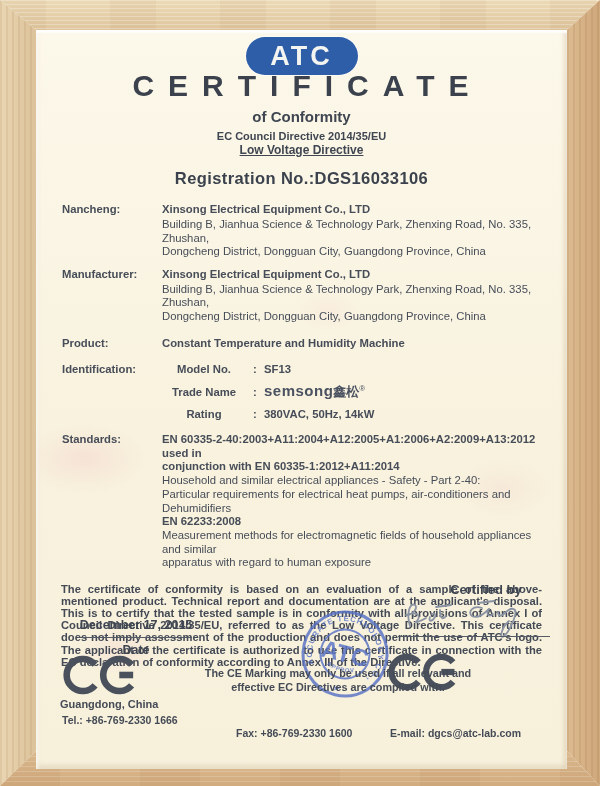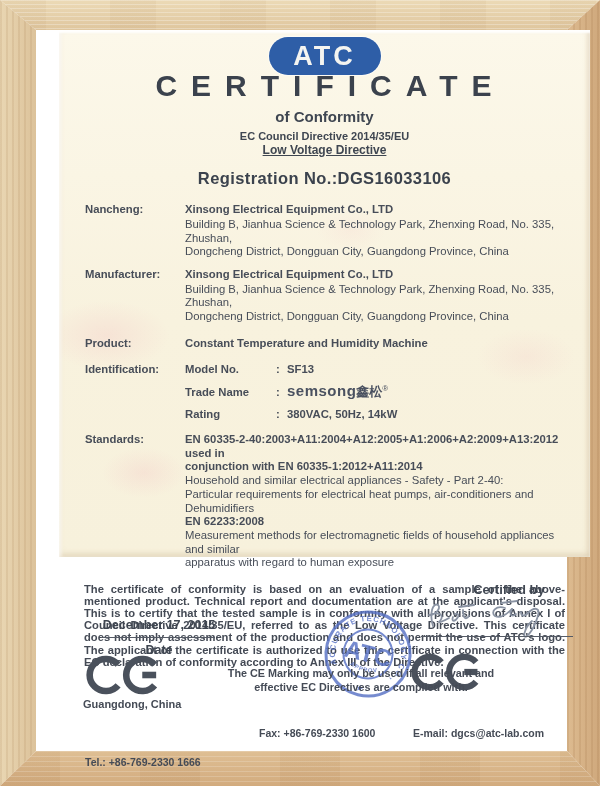--- a/index.html
+++ b/index.html
@@ -25,32 +25,32 @@
       linear-gradient(270deg,#cfa87c,#ddbb90);
     clip-path:polygon(33px 0,33px 786px,0 751px,0 30px);}
   .wood-bottom{left:0;top:751px;width:600px;height:35px;
     background:
       repeating-linear-gradient(180deg, rgba(255,255,255,.18) 0 1px, rgba(0,0,0,0) 1px 5px),
       repeating-linear-gradient(90deg, rgba(150,104,58,.08) 0 60px, rgba(0,0,0,0) 60px 140px),
       linear-gradient(180deg,#dfbf94,#d2ab7e);
     clip-path:polygon(36px 0,567px 0,600px 35px,0 35px);}
 
   
-  .paper{position:absolute;left:36px;top:30px;width:531px;height:527px;
+  .paper{position:absolute;left:36px;top:30px;width:531px;height:739px;
     background:
       radial-gradient(90px 50px at 9% 58%, rgba(238,150,170,.16), rgba(0,0,0,0) 70%),
       radial-gradient(60px 36px at 16% 84%, rgba(238,150,170,.15), rgba(0,0,0,0) 70%),
       radial-gradient(70px 40px at 88% 62%, rgba(238,150,170,.10), rgba(0,0,0,0) 70%),
       radial-gradient(50px 30px at 55% 38%, rgba(238,150,170,.08), rgba(0,0,0,0) 70%),
       linear-gradient(180deg,#fcf8ea 0%,#f8f2de 55%,#f7f1dc 100%);
     box-shadow: inset 0 3px 2px rgba(255,255,255,.95),
                 inset 3px 0 3px rgba(255,255,255,.5),
                 inset 0 -3px 6px rgba(150,110,60,.18),
                 inset -3px 0 5px rgba(150,110,60,.12);
-    color:#474d58;margin-left:23px;}
+    color:#474d58;}
 
   
   .hdr{text-align:center;position:relative;}
   .atc-pill{position:absolute;left:50%;transform:translateX(-50%);top:7px;
     width:112px;height:38px;border-radius:19px;background:#2e5ea7;z-index:3;
     display:flex;align-items:center;justify-content:center;
     color:#f4f4f0;font-weight:bold;font-size:27px;letter-spacing:3px;
     box-shadow:0 0 0 1px rgba(255,255,255,.5);}
   .cert-title{padding-top:40px;font-size:30px;font-weight:bold;letter-spacing:14px;
     color:#3b424d;line-height:32px;padding-left:12px;}
@@ -62,21 +62,21 @@
   
   .info{margin:15px 26px 0 26px;font-size:11.3px;}
   .irow{display:flex;align-items:flex-start;}
   .ilabel{width:100px;flex:0 0 100px;font-weight:bold;}
   .ibody{flex:1;}
   .bold{font-weight:bold;}
   .addr{line-height:13.5px;margin-top:3px;}
   .gap9{margin-top:9px;}
   .gap14{margin-top:14px;}
   .subrow{display:flex;align-items:center;margin-bottom:7px;}
-  .subname{width:84px;flex:0 0 84px;font-weight:bold;}
+  .subname{width:84px;flex:0 0 84px;font-weight:bold;text-align:center;}
   .subsep{width:18px;flex:0 0 18px;font-weight:bold;text-align:center;}
   .brand-latin{font-weight:bold;font-size:15px;letter-spacing:.5px;color:#4a5160;}
   .brand-cjk{font-weight:bold;font-size:13px;color:#4a5160;}
   .brand-reg{font-size:8px;vertical-align:super;color:#4a5160;}
   .std-line{line-height:13.7px;}
 
   
   .decl{margin:13px 25px 0 25px;font-size:11.2px;font-weight:bold;color:#444a55;
     text-align:justify;line-height:12.1px;}
 
@@ -91,21 +91,21 @@
     font-size:12.5px;font-weight:bold;color:#3f4651;}
   .date-line{position:absolute;left:42px;top:607px;width:114px;border-top:1.5px solid #555b66;}
   .date-label{position:absolute;left:40px;top:613px;width:120px;text-align:center;
     font-size:12.5px;font-weight:bold;color:#3f4651;}
   .ce-left{position:absolute;left:27px;top:622px;}
   .ce-right{position:absolute;left:352px;top:620px;}
   .ce-note{position:absolute;left:168px;top:636px;width:268px;text-align:center;
     font-size:10.8px;font-weight:bold;line-height:14px;color:#454b56;}
   .f-addr{position:absolute;left:24px;top:668px;width:490px;
     font-size:11px;font-weight:bold;line-height:13.5px;color:#454b56;}
-  .f-tel{position:absolute;left:26px;top:726px;font-size:10.5px;font-weight:bold;color:#454b56;}
+  .f-tel{position:absolute;left:26px;top:684px;font-size:10.5px;font-weight:bold;color:#454b56;}
   .f-fax{position:absolute;left:200px;top:697px;font-size:10.5px;font-weight:bold;color:#454b56;}
   .f-mail{position:absolute;left:354px;top:697px;font-size:10.5px;font-weight:bold;color:#454b56;text-align:right;}
 </style>
 </head>
 <body>
 
 <div class="scene">
 
   <div class="wood wood-top"></div>
   <div class="wood wood-left"></div>

